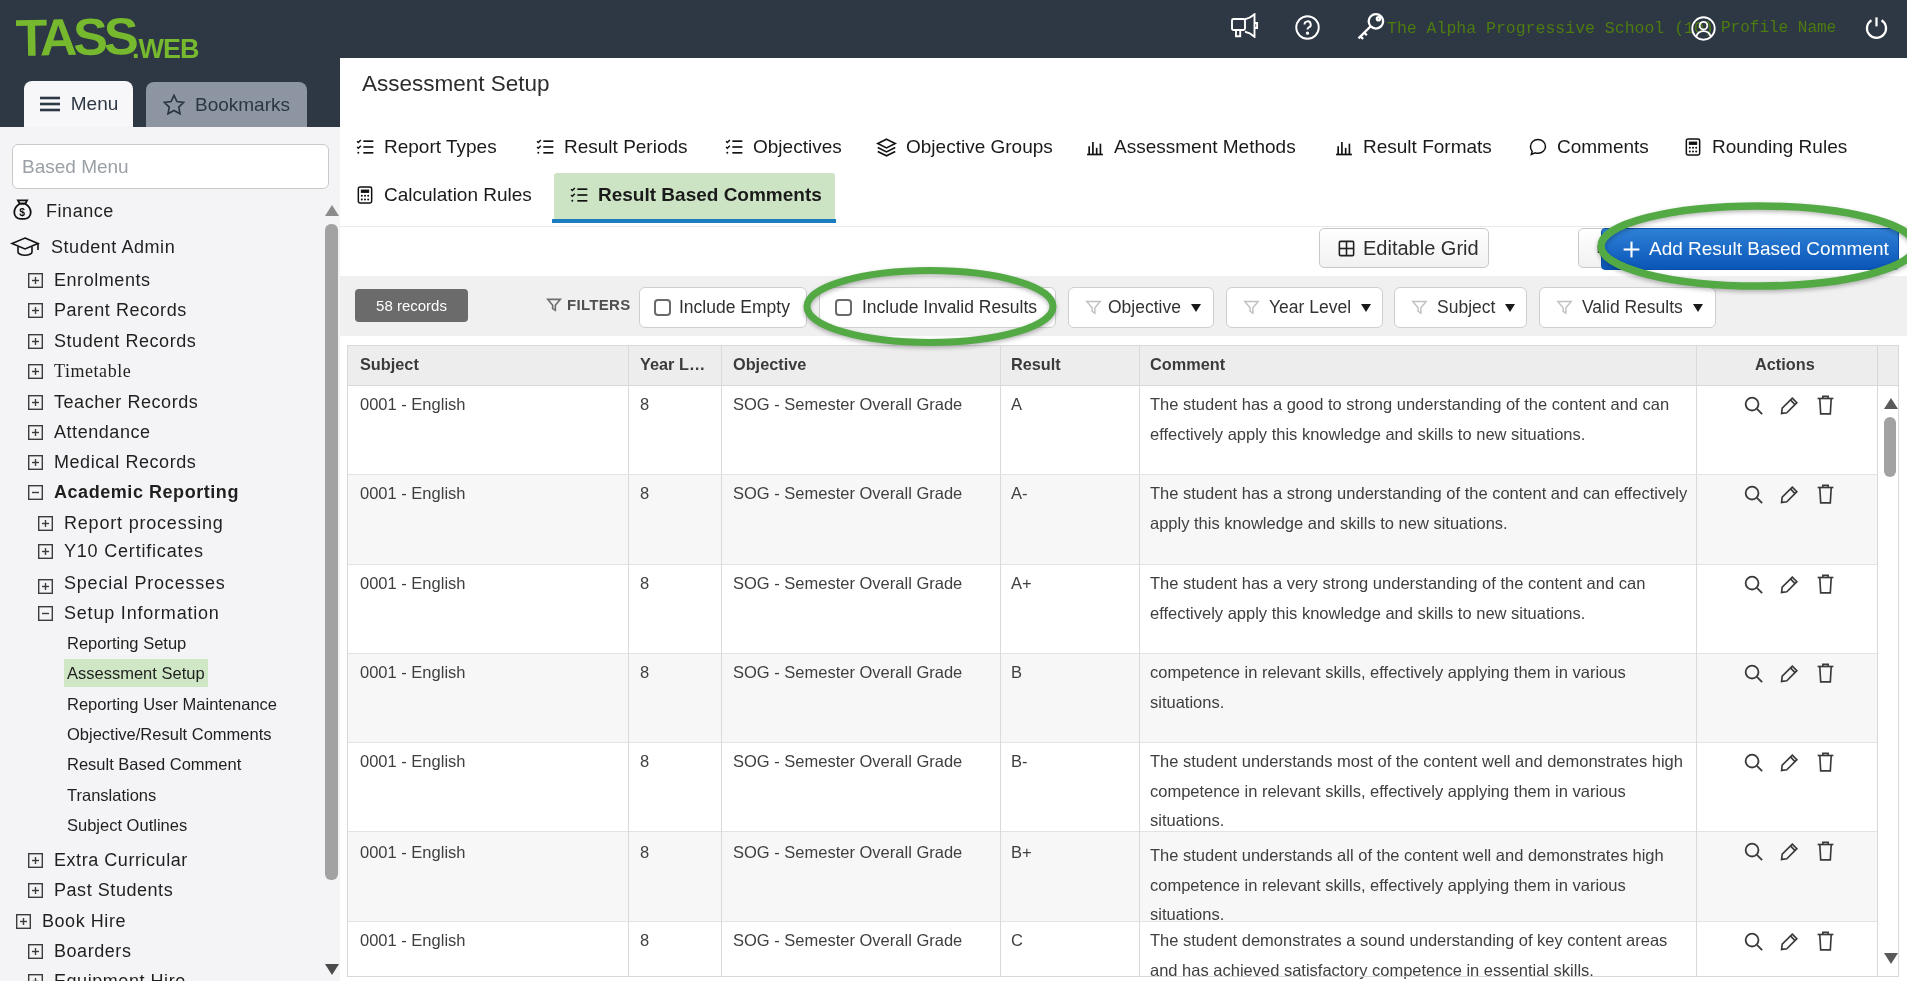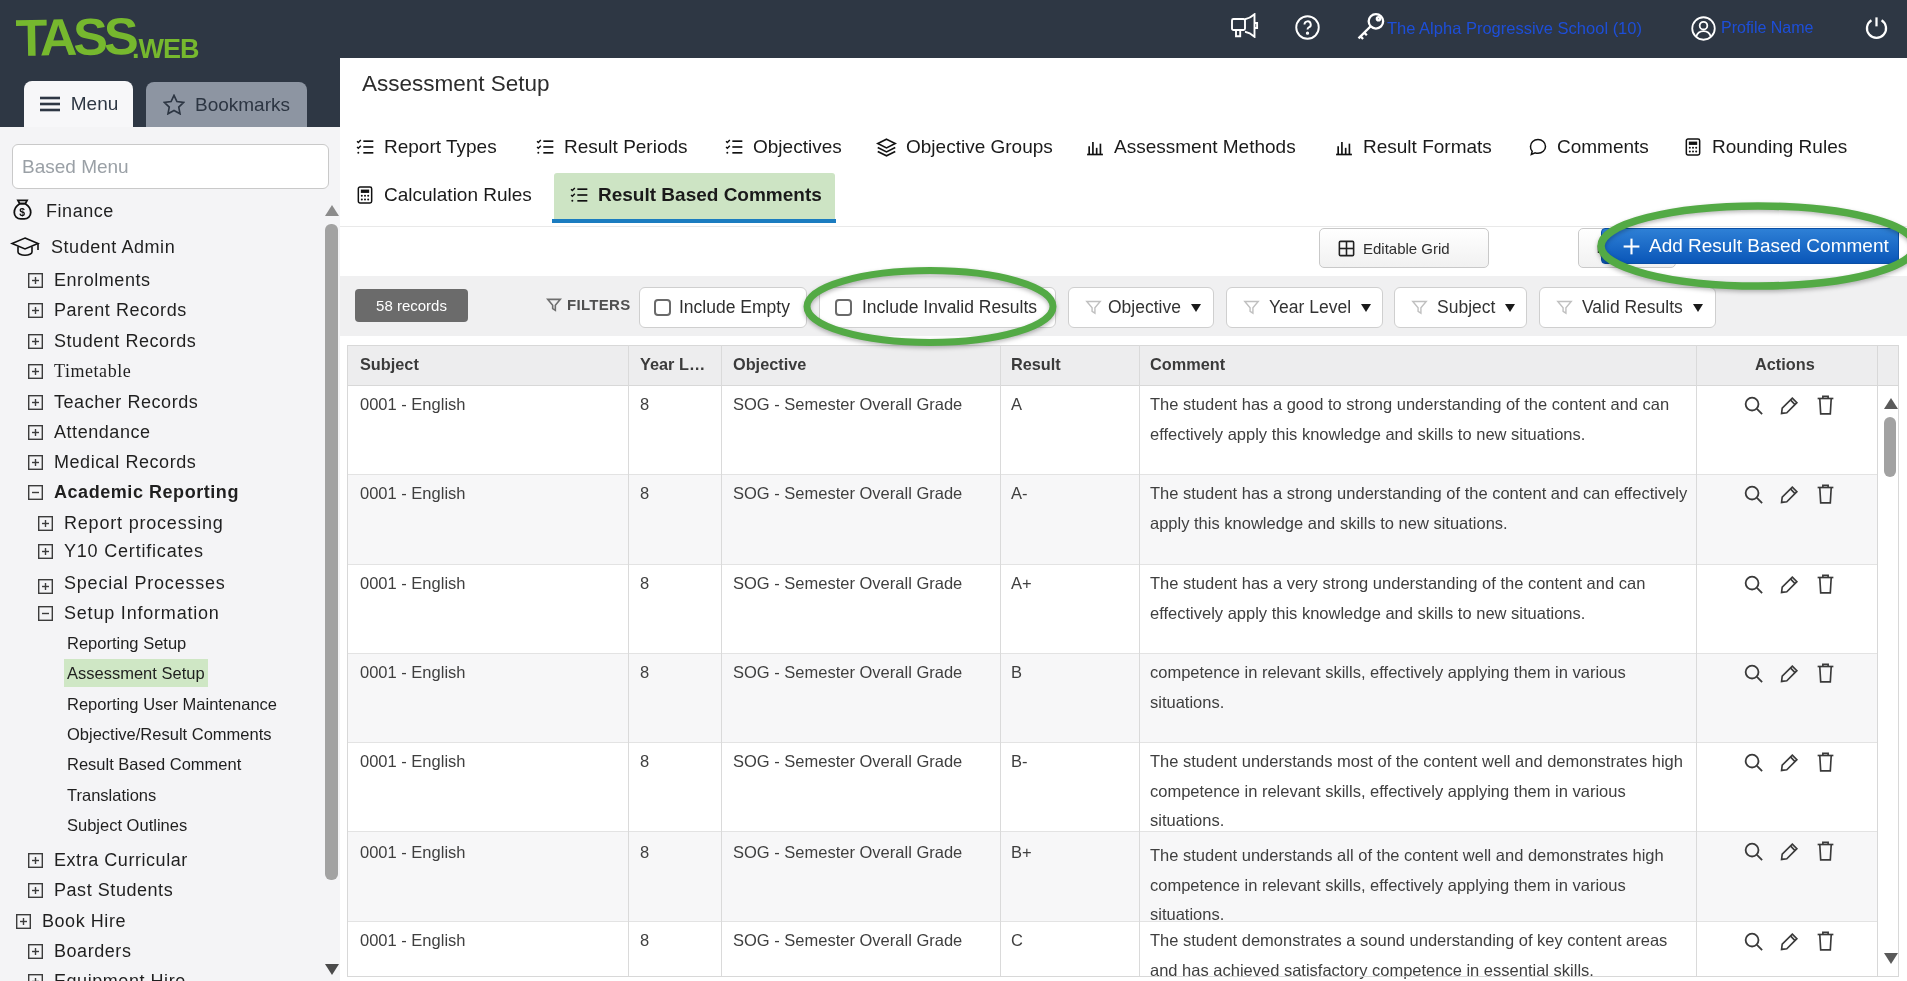--- a/index.html
+++ b/index.html
@@ -5,40 +5,40 @@
 *{margin:0;padding:0;box-sizing:border-box;}
 html,body{width:1907px;height:981px;overflow:hidden;background:#fff;}
 body{font-family:"Liberation Sans",sans-serif;}
 #page{position:relative;width:1907px;height:981px;background:#fff;overflow:hidden;}
 .abs{position:absolute;}
 
 #topbar{left:0;top:0;width:1907px;height:58px;background:#2e3744;}
 #sidehead{left:0;top:0;width:340px;height:127px;background:#2e3744;}
 #mainbg{left:340px;top:58px;width:1567px;height:923px;background:#fff;border-top-left-radius:4px;}
 #sidebody{left:0;top:127px;width:340px;height:854px;background:#f4f4f6;}
-.toptxt{color:#1d4ed8;font-size:17px;}
+.toptxt{color:#4d7c0f;font-size:17px;font-family:Liberation Mono, monospace;}
 
 #menutab{left:24px;top:81px;width:109px;height:46px;background:#f7f7f9;border-radius:8px 8px 0 0;display:flex;align-items:center;justify-content:center;gap:10px;color:#2e3744;font-size:19px;}
 #bmtab{left:146px;top:82px;width:161px;height:45px;background:#8d95a2;border-radius:8px 8px 0 0;display:flex;align-items:center;justify-content:center;gap:10px;color:#2c3542;font-size:19px;}
 #filterinput{left:12px;top:144px;width:317px;height:45px;background:#fff;border:1px solid #c9c9c9;border-radius:6px;color:#9aa0a6;font-size:19px;line-height:43px;padding-left:9px;}
 
 .ti{position:absolute;display:flex;align-items:center;gap:11px;color:#1f1f1f;font-size:18px;letter-spacing:0.55px;height:24px;white-space:nowrap;}
 .lv2{letter-spacing:0.8px;}
 .lv3{font-size:16.5px;letter-spacing:0;}
 .pbox{width:15px;height:15px;flex:0 0 15px;}
 
 #title{left:362px;top:71px;font-size:22.5px;color:#2d2d2d;}
 
 .tab{position:absolute;display:flex;align-items:center;gap:9px;font-size:19px;color:#1a1a1a;height:26px;white-space:nowrap;}
 #activetab{left:554px;top:173px;width:281px;height:46px;background:#cde4c4;border-radius:3px 3px 0 0;}
 #activeunder{left:552px;top:219px;width:284px;height:4px;background:#1b7cc0;}
 #tabsep{left:340px;top:226px;width:1567px;height:1px;background:#e9e9e9;}
 
-.btnw{position:absolute;background:linear-gradient(#ffffff,#f1f1f1);border:1px solid #c9c9c9;border-radius:5px;display:flex;align-items:center;color:#2e2e2e;font-size:15px;}
-#btnadd{left:1601px;top:228px;width:298px;height:36px;background:linear-gradient(#2e80d6,#0a56b8);border:1px solid #0a4fa5;border-radius:4px;color:#fff;display:flex;align-items:center;}
+.btnw{position:absolute;background:linear-gradient(#ffffff,#f1f1f1);border:1px solid #c9c9c9;border-radius:5px;display:flex;align-items:center;color:#2e2e2e;font-size:20px;}
+#btnadd{left:1601px;top:228px;width:298px;height:42px;background:linear-gradient(#2e80d6,#0a56b8);border:1px solid #0a4fa5;border-radius:4px;color:#fff;display:flex;align-items:center;}
 
 #strip{left:340px;top:276px;width:1567px;height:60px;background:#f0f0f1;}
 #badge{left:355px;top:289px;width:113px;height:33px;background:#6b6b6b;border-radius:4px;color:#fff;font-size:15px;display:flex;align-items:center;justify-content:center;}
 #filtlab{left:546px;top:296px;display:flex;align-items:center;gap:5px;color:#4f4f4f;font-size:15px;font-weight:bold;letter-spacing:0.3px;}
 .chkbtn{position:absolute;top:287px;height:41px;background:#fff;border:1px solid #cfcfcf;border-radius:6px;display:flex;align-items:center;font-size:17.5px;color:#2f2f2f;}
 .chk{width:17px;height:17px;border:2px solid #6a6a6a;border-radius:4px;background:#fff;}
 .ddbtn{position:absolute;top:287px;height:41px;background:#fff;border:1px solid #cfcfcf;border-radius:6px;display:flex;align-items:center;font-size:17.5px;color:#333;}
 .caret{width:0;height:0;border-left:5.5px solid transparent;border-right:5.5px solid transparent;border-top:8px solid #1a1a1a;}
 
 #thead{left:347px;top:345px;width:1552px;height:41px;background:#ededee;border:1px solid #d8d8d8;}

